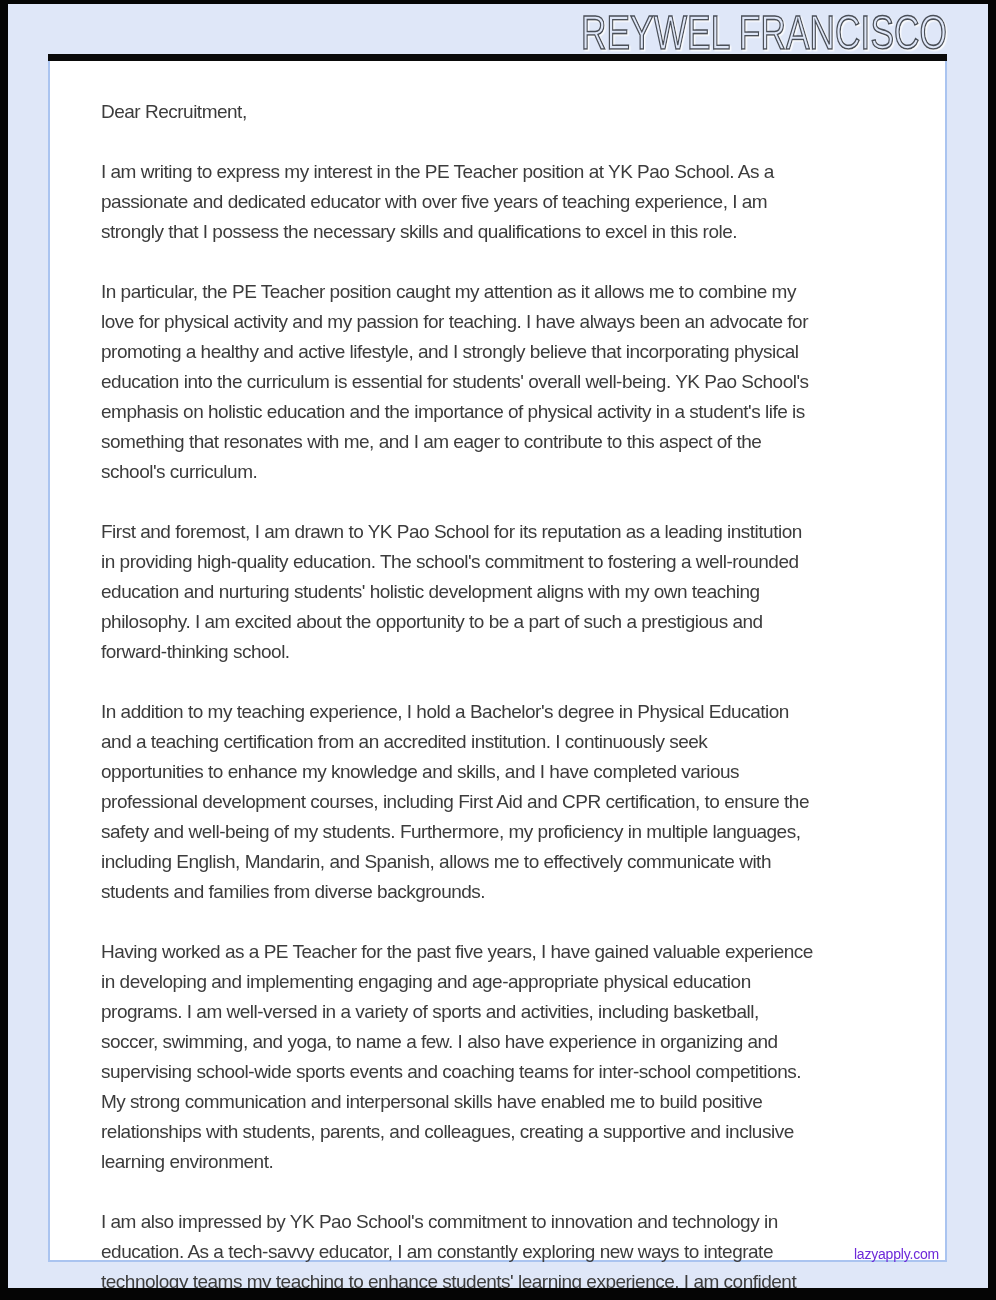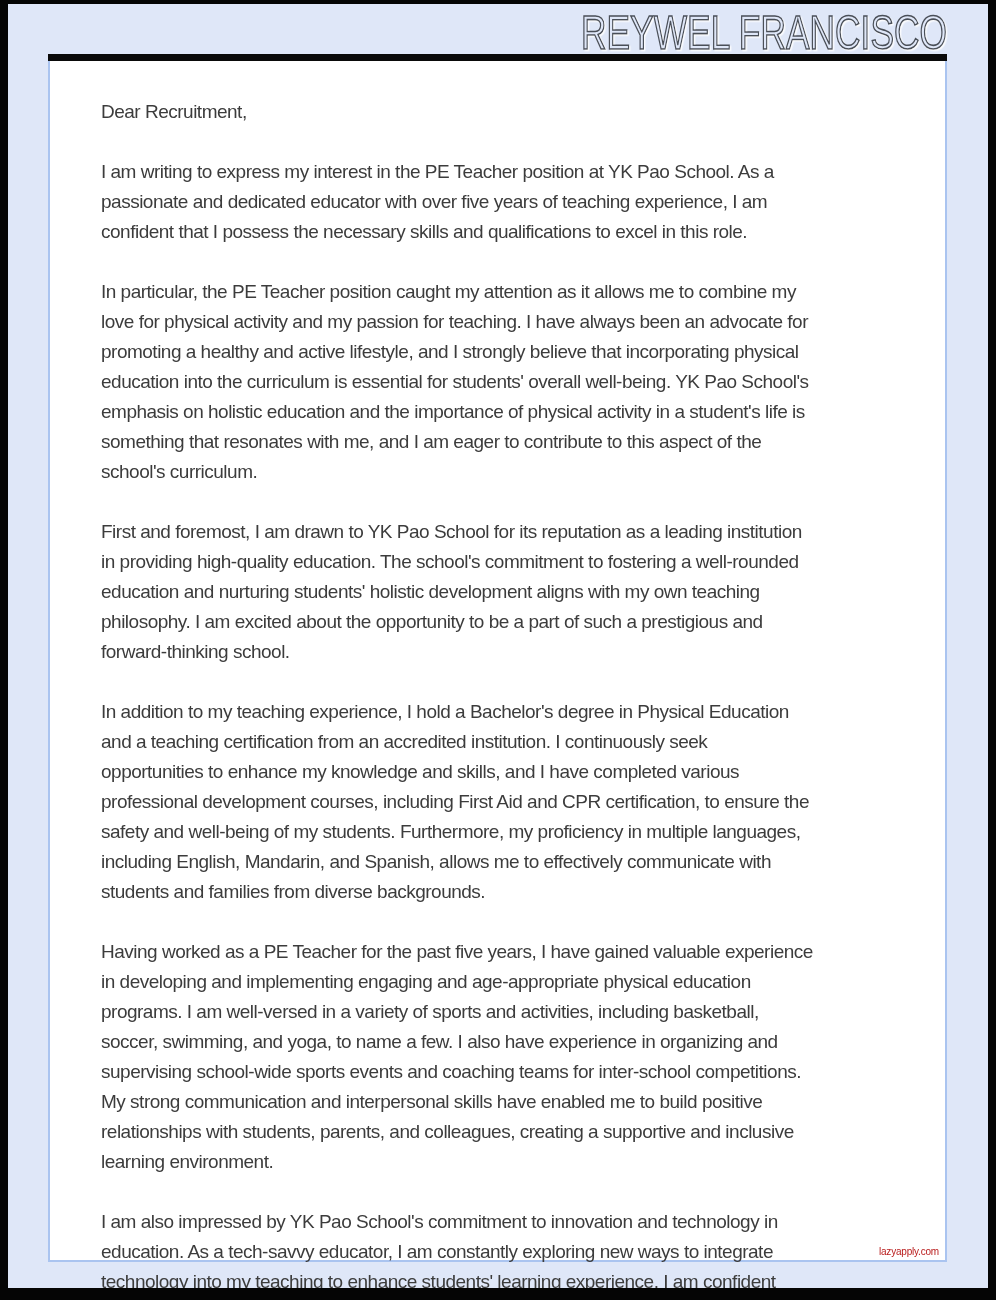--- a/index.html
+++ b/index.html
@@ -66,23 +66,23 @@
     line-height: 30px;
     letter-spacing: -0.5px;
     color: #3c3c3c;
     margin: 0 0 30px 0;
   }
 
   .watermark {
     position: absolute;
     top: 1246px;
     right: 57px;
-    font-size: 10px;
+    font-size: 14px;
     letter-spacing: -0.2px;
-    color: #b91c1c;
+    color: #6d28d9;
     z-index: 4;
   }
 </style>
 </head>
 <body>
 
 <div id="page">
 
   <svg class="name-svg" viewBox="0 0 372 50" xmlns="http://www.w3.org/2000/svg">
     <defs>
@@ -92,21 +92,21 @@
     </defs>
     <text x="369" y="45" text-anchor="end" textLength="366" lengthAdjust="spacingAndGlyphs" filter="url(#nameShadow)">REYWEL FRANCISCO</text>
   </svg>
 
   <div class="header-rule"></div>
 
   <div class="letter-card">
     <div class="para">Dear Recruitment,</div>
     <div class="para">I am writing to express my interest in the PE Teacher position at YK Pao School. As a
 passionate and dedicated educator with over five years of teaching experience, I am
-confident that I possess the necessary skills and qualifications to excel in this role.</div>
+strongly that I possess the necessary skills and qualifications to excel in this role.</div>
     <div class="para">In particular, the PE Teacher position caught my attention as it allows me to combine my
 love for physical activity and my passion for teaching. I have always been an advocate for
 promoting a healthy and active lifestyle, and I strongly believe that incorporating physical
 education into the curriculum is essential for students' overall well-being. YK Pao School's
 emphasis on holistic education and the importance of physical activity in a student's life is
 something that resonates with me, and I am eager to contribute to this aspect of the
 school's curriculum.</div>
     <div class="para">First and foremost, I am drawn to YK Pao School for its reputation as a leading institution
 in providing high-quality education. The school's commitment to fostering a well-rounded
 education and nurturing students' holistic development aligns with my own teaching
@@ -122,21 +122,21 @@
     <div class="para">Having worked as a PE Teacher for the past five years, I have gained valuable experience
 in developing and implementing engaging and age-appropriate physical education
 programs. I am well-versed in a variety of sports and activities, including basketball,
 soccer, swimming, and yoga, to name a few. I also have experience in organizing and
 supervising school-wide sports events and coaching teams for inter-school competitions.
 My strong communication and interpersonal skills have enabled me to build positive
 relationships with students, parents, and colleagues, creating a supportive and inclusive
 learning environment.</div>
     <div class="para">I am also impressed by YK Pao School's commitment to innovation and technology in
 education. As a tech-savvy educator, I am constantly exploring new ways to integrate
-technology into my teaching to enhance students' learning experience. I am confident</div>
+technology teams my teaching to enhance students' learning experience. I am confident</div>
   </div>
 
   <div class="watermark">lazyapply.com</div>
 
   <div class="frame frame-top"></div>
   <div class="frame frame-left"></div>
   <div class="frame frame-right"></div>
   <div class="frame frame-bottom"></div>
 
 </div>

